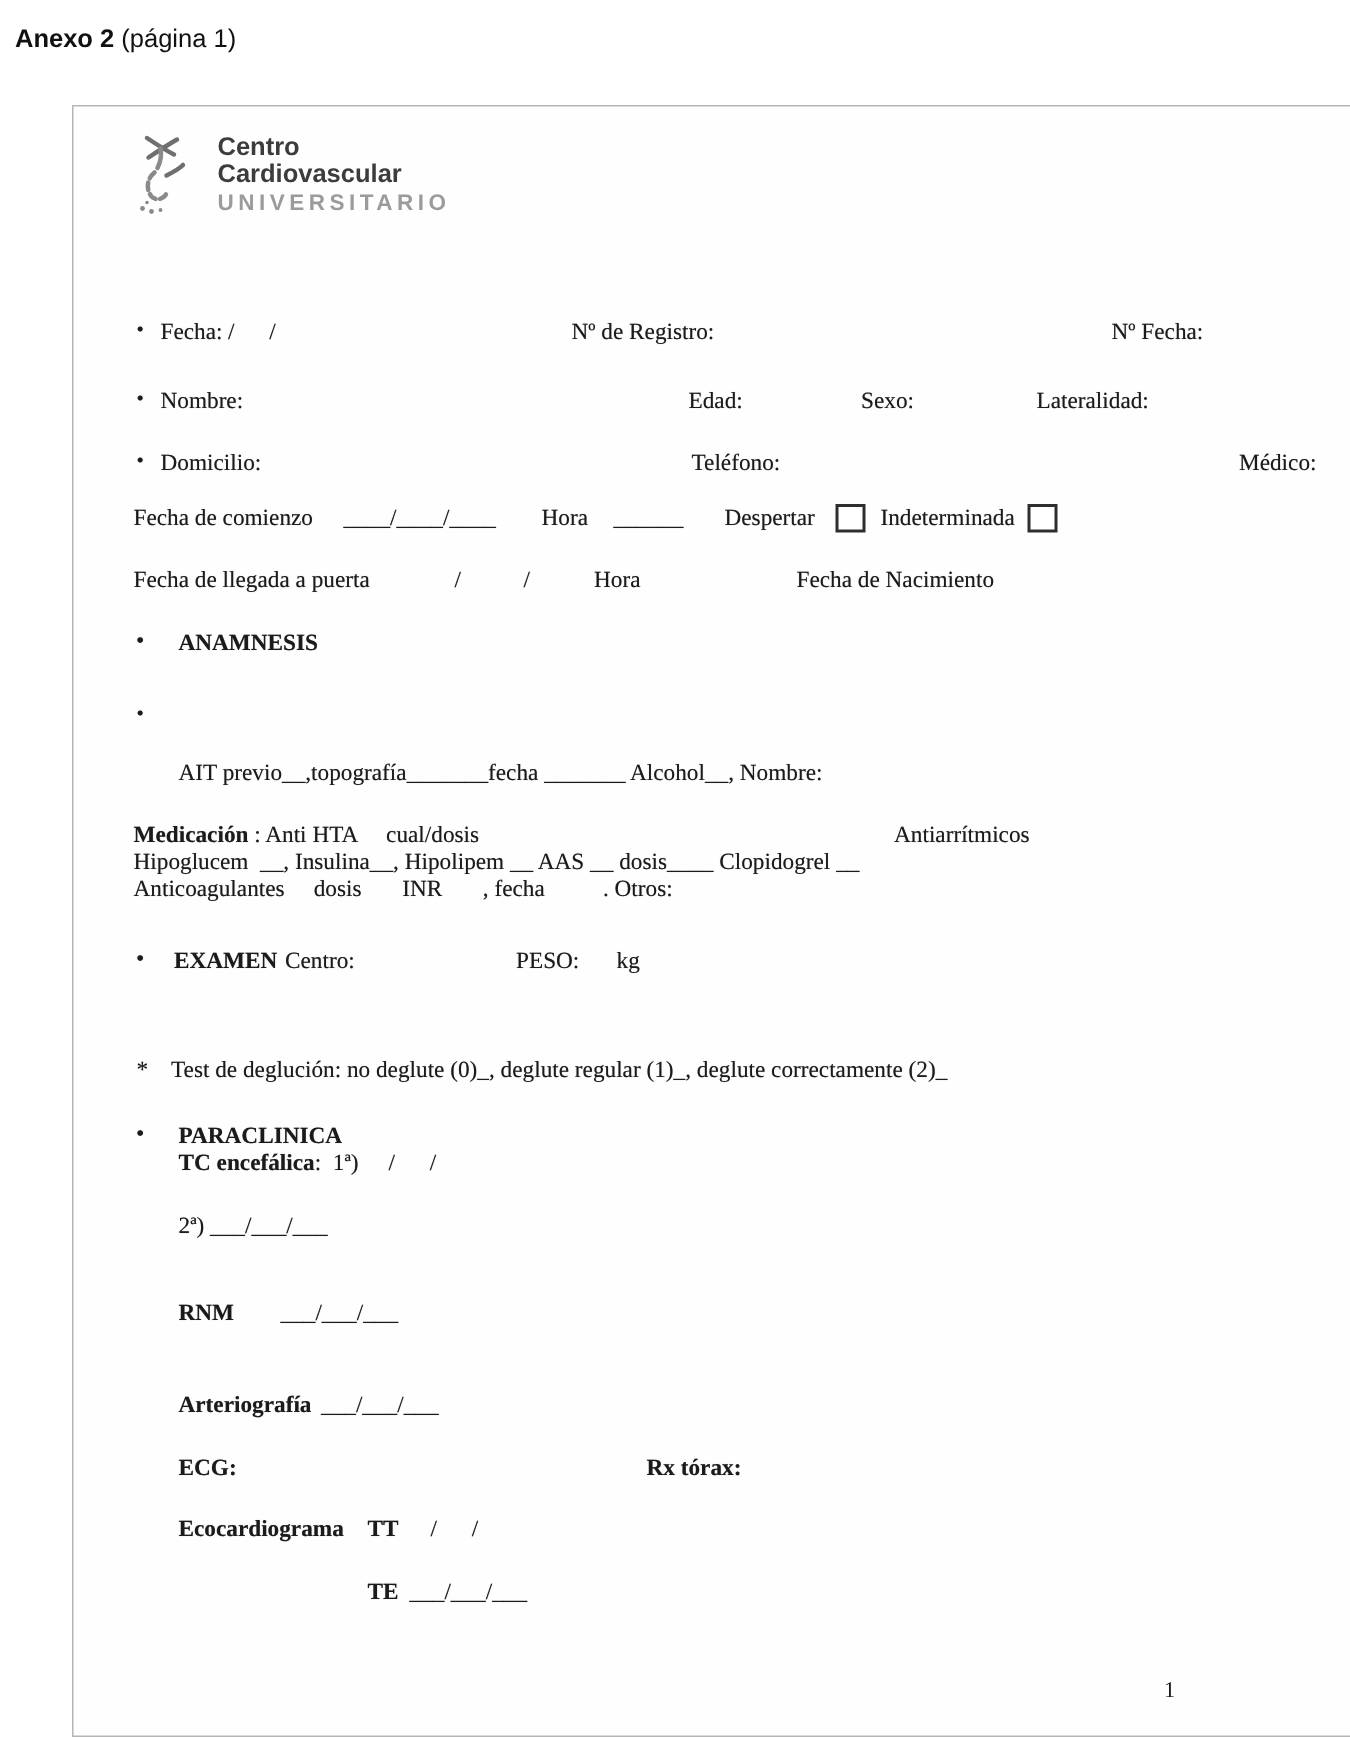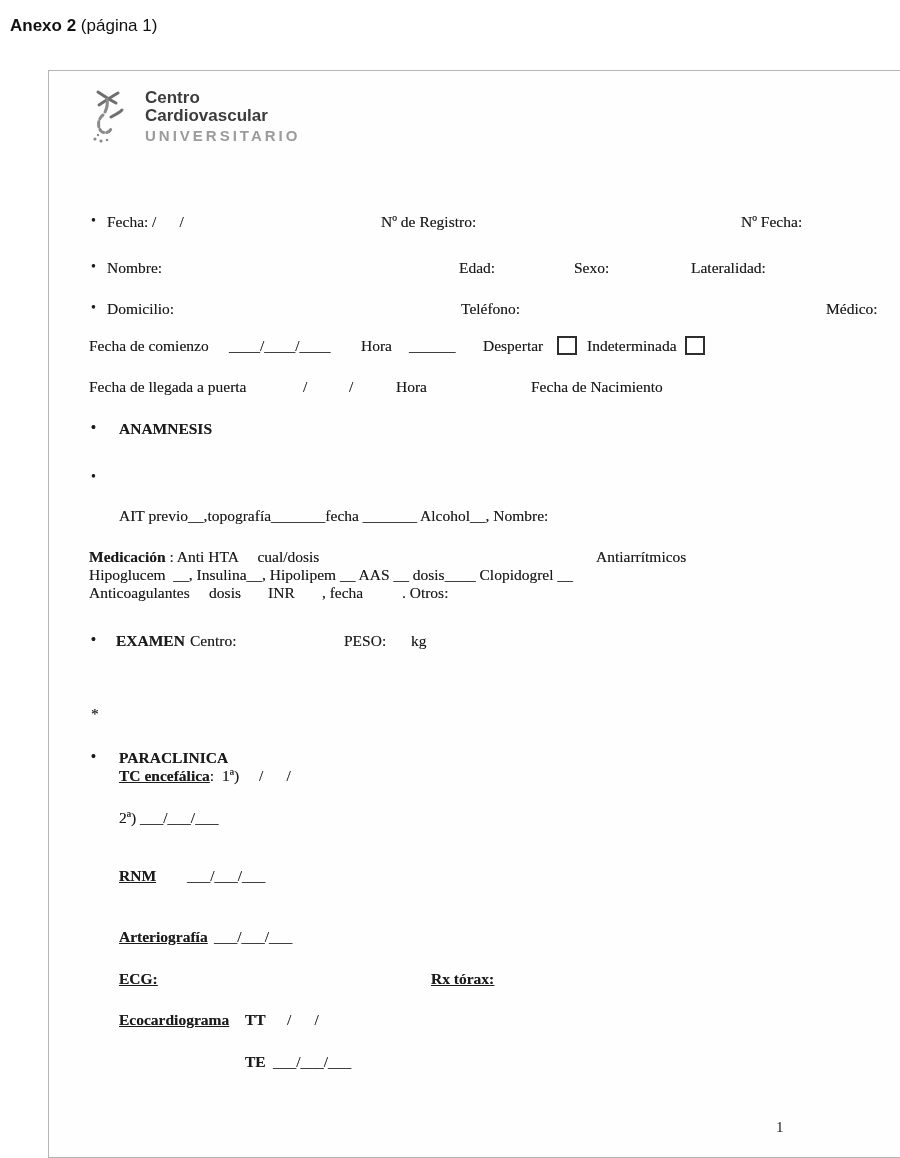--- a/index.html
+++ b/index.html
@@ -7,21 +7,21 @@
         font-family:"Liberation Serif",serif;color:#1b1b1b;}
   .annex{position:absolute;top:16px;left:10px;font-family:"Liberation Sans",sans-serif;
          font-size:17px;color:#111;}
   .annex .b{font-weight:bold;}
   .scan{position:absolute;top:70px;left:8px;width:883px;height:1086px;
         border:1px solid #b5b5b5;background:#fffefe;margin-left:40px;}
   .ln{position:absolute;left:0;width:100%;height:20px;font-size:15.5px;
       text-shadow:0 0 .5px rgba(40,40,40,.55);}
   .at{position:absolute;white-space:pre;top:0;}
   .bd{font-weight:bold;}
-  .u{text-decoration:underline;}
+  .u{}
   .bullet{font-size:14px;}
   .cb{position:absolute;width:16px;height:15px;border:2px solid #2e2e2e;top:-1px;background:#fff;}
   
   .logo{position:absolute;top:18px;left:42px;display:flex;align-items:flex-start;}
   .logo-text{margin-left:8px;font-family:"Liberation Sans",sans-serif;}
   .logo-text .nm{font-weight:bold;font-size:17px;line-height:18px;color:#3c3c3c;}
   .logo-text .sub{font-size:15px;letter-spacing:3px;color:#9b9b9b;font-weight:bold;margin-top:2px;}
   
   .titlebox{position:absolute;top:92px;left:34px;width:650px;height:30px;
             border:2px solid #3a3a3a;display:flex;align-items:center;justify-content:center;}
@@ -132,20 +132,21 @@
     <div class="ln" style="top:561px">
       <span class="at bullet bd" style="left:42px">•</span>
       <span class="at bd" style="left:67px">EXAMEN</span>
       <span class="at" style="left:141px">Centro:</span>
       <span class="at" style="left:295px">PESO:</span>
       <span class="at" style="left:362px">kg</span>
     </div>
 
     <div class="ln" style="top:634px">
       <span class="at" style="left:42px">*</span>
+      <span class="at" style="left:65px">Test de deglución: no deglute (0)_, deglute regular (1)_, deglute correctamente (2)_</span>
     </div>
 
     <div class="ln" style="top:678px">
       <span class="at bullet bd" style="left:42px">•</span>
       <span class="at bd" style="left:70px">PARACLINICA</span>
     </div>
     <div class="ln" style="top:696px">
       <span class="at" style="left:70px"><span class="bd u">TC encefálica</span><span>:  1ª)</span></span>
       <span class="at" style="left:210px">/      /</span>
     </div>

